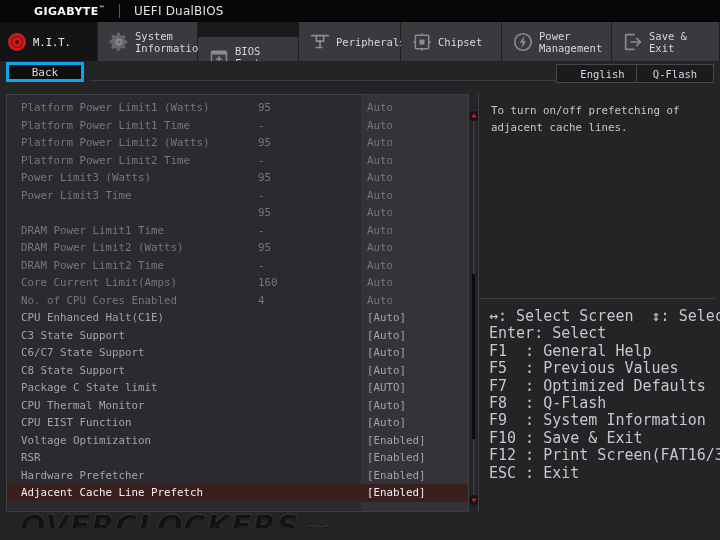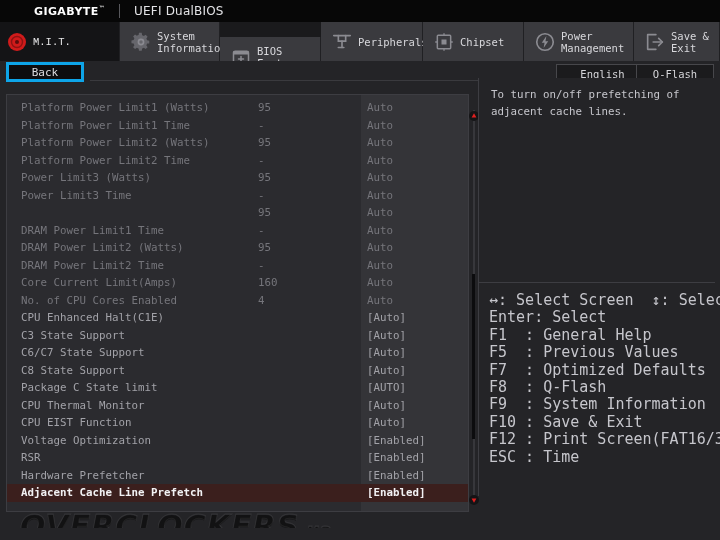--- a/index.html
+++ b/index.html
@@ -24,56 +24,56 @@
   .tabbar{position:absolute;left:0;top:22px;width:720px;height:39px;
     background:#1a1a1c;display:flex;}
   .tab{position:relative;display:flex;align-items:center;height:39px;
     background:#3a3a3e;border-right:1px solid #202023;box-sizing:border-box;
     padding:0 6px 0 8px;}
   .tab.active{background:#141416;}
   .tab .ic{width:26px;height:26px;flex:0 0 26px;display:flex;align-items:center;
     justify-content:center;margin-right:3px;}
   .tab .lbl{color:#d8d8dc;font-size:10.5px;line-height:12px;white-space:pre-line;}
   .tab.active .lbl{color:#e8e8ea;}
-  .t-mit{width:120px;padding-left:4px;font-family:Liberation Mono, monospace;}
+  .t-mit{width:98px;padding-left:4px;}
   .t-sys{width:100px;} .t-bios{width:101px;margin-top:15px;} .t-per{width:102px;}
   .t-chip{width:101px;} .t-pow{width:110px;} .t-save{flex:1;}
 
   
   .subbar{position:absolute;left:0;top:61px;width:720px;height:31px;background:#242427;}
   .backbtn{position:absolute;left:6px;top:62px;width:78px;height:20px;
     background:#0d0d0f;border:3px solid #0ea5e9;box-sizing:border-box;
     display:flex;align-items:center;justify-content:center;
     color:#dcdce0;font-size:11px;}
   .subline{position:absolute;left:90px;top:80px;width:624px;height:1px;background:#3a3a3e;}
   .langbtn{position:absolute;top:64px;height:19px;background:#1b1b1d;
     border:1px solid #47474b;box-sizing:border-box;display:flex;align-items:center;
     justify-content:center;color:#d6d6da;font-size:10.5px;}
   .b-en{left:556px;width:93px;} .b-qf{left:636px;width:78px;}
 
   
   .lpane{position:absolute;left:6px;top:94px;width:463px;height:418px;
     background:#2b2b2f;border:1px solid #3d3d42;box-sizing:border-box;overflow:hidden;}
-  .rpane{position:absolute;left:478px;top:78px;width:236px;height:418px;
+  .rpane{position:absolute;left:478px;top:94px;width:236px;height:418px;
     background:#242427;border-left:1px solid #3d3d42;box-sizing:border-box;}
 
   
   .valstrip{position:absolute;left:354px;top:0;width:108px;height:418px;background:#343438;}
 
   .rows{position:absolute;left:0;top:4px;width:100%;}
   .row{position:relative;height:17.5px;display:flex;align-items:center;
     font-size:10.8px;color:#a2a2a8;}
   .row.sel{background:#3b1f1d;}
   .row.sel .nm{color:#f2f2f4;}
   .row.sel .vv{color:#f2f2f4;}
   .nm{position:absolute;left:14px;}
   .mid{position:absolute;left:251px;}
   .vv{position:absolute;left:360px;}
   .row.dim .nm,.row.dim .mid,.row.dim .vv{color:#75757b;}
-  .row.sel{color:#f2f2f4;font-weight:bold;}
+  .row.sel{color:#f2f2f4;}
 
   
   .sbar{position:absolute;left:468px;top:94px;width:12px;height:418px;}
   .sb-track{position:absolute;left:5px;top:16px;width:2px;height:386px;background:#37373b;}
   .sb-thumb{position:absolute;left:4px;top:180px;width:3px;height:165px;background:#0c0c0e;}
   .sb-up,.sb-dn{position:absolute;left:1px;width:10px;height:10px;}
   .sb-up{top:12px;} .sb-dn{top:396px;}
 
   
   .helptxt{position:absolute;left:12px;top:8px;width:214px;color:#c6c6cc;
@@ -323,19 +323,19 @@
     <div class="keys" id="keys">
         <div>↔: Select Screen  ↕: Select Item</div>
         <div>Enter: Select</div>
         <div>F1  : General Help</div>
         <div>F5  : Previous Values</div>
         <div>F7  : Optimized Defaults</div>
         <div>F8  : Q-Flash</div>
         <div>F9  : System Information</div>
         <div>F10 : Save &amp; Exit</div>
         <div>F12 : Print Screen(FAT16/32 Format Only)</div>
-        <div>ESC : Time</div>
+        <div>ESC : Exit</div>
       </div>
   </div>
 
   <div class="wm"><span>OVERCLOCKERS</span><small>.ua</small></div>
   <div class="footer"></div>
 </div>
 
 </body></html>

